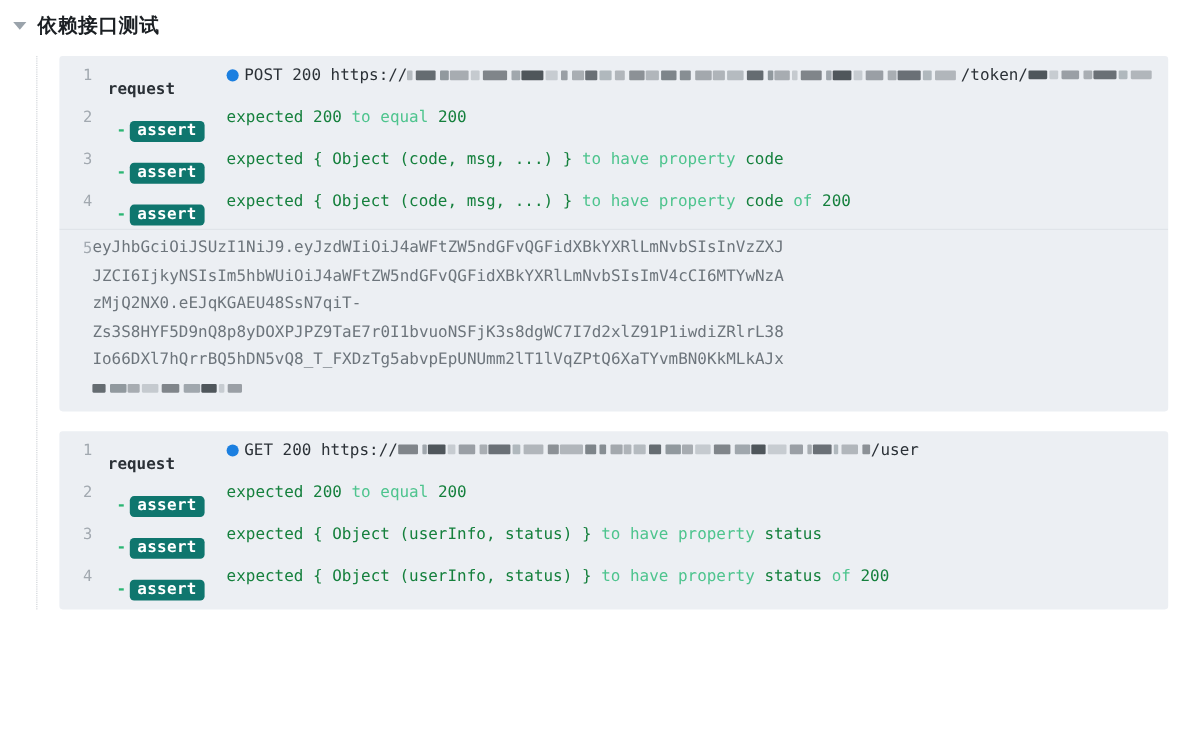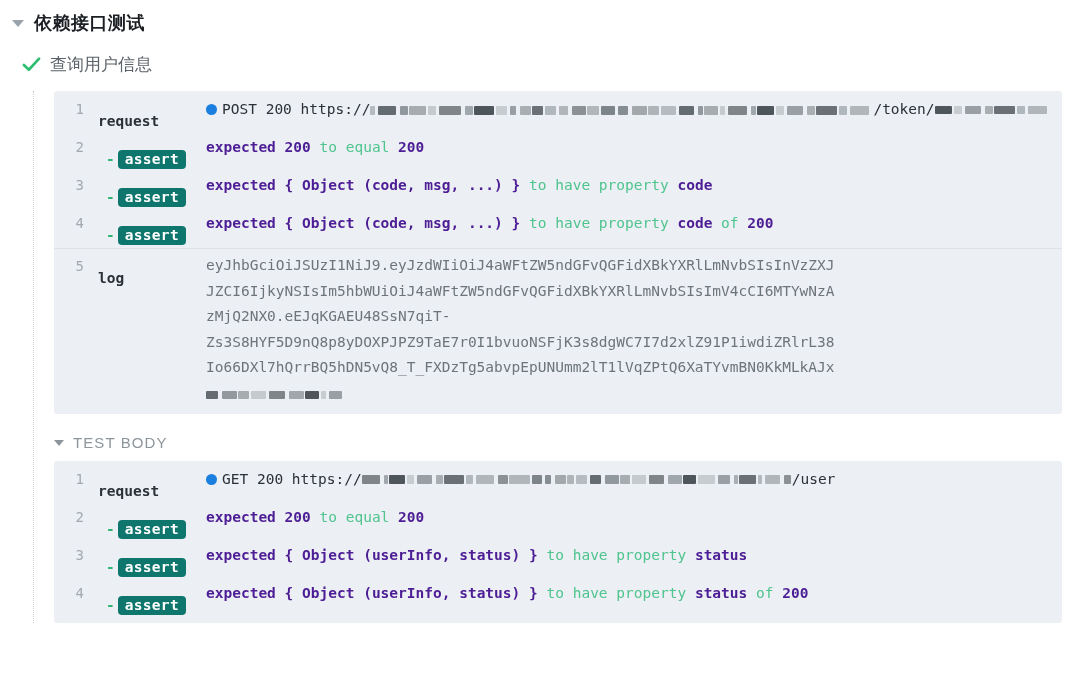--- a/index.html
+++ b/index.html
@@ -147,21 +147,21 @@
     display: inline-block;
     width: 11px; height: 11px;
     border-radius: 50%;
     background: #1b7fe0;
     margin-right: 5px;
     position: relative;
     top: 1px;
   }
   .req-text { color: #2b3137; font-weight: normal; margin-top: 36px; }
 
-  .g-bold   { color: #4c1d95; font-weight: bold; }
+  .g-bold   { color: #15803d; font-weight: normal; }
   .g-light  { color: #4ec48e; font-weight: normal; }
 
   
   .redact {
     display: inline-block;
     vertical-align: middle;
     position: relative;
     top: -1px;
     filter: blur(0.6px);
   }
@@ -185,26 +185,20 @@
 </head>
 <body>
 
 <div class="page">
 
   <div class="suite-header">
     <span class="tri-down"></span>
     <span class="suite-title">依赖接口测试</span>
   </div>
 
-  <div class="test-row">
-    <svg class="check-icon" viewBox="0 0 20 20">
-      <path d="M2 10.5 L7.2 15.5 L18 3.8" fill="none" stroke="#2dbe71" stroke-width="2.8" stroke-linecap="round" stroke-linejoin="round"></path>
-    </svg>
-    <span class="test-title">查询用户信息</span>
-  </div>
 
   <div class="hooks" id="groups">
       <div class="group">
         <div class="log-table">
           <div class="log-line first">
             <span class="ln">1</span>
             <span class="lbl">request</span>
             <div class="content"><span class="dot"></span><span class="req-text">POST 200 https://</span><span class="redact"><i style="width: 5px; height: 9px; background: rgb(154, 161, 167); opacity: 0.67; margin-right: 3px;"></i><i style="width: 18px; height: 9px; background: rgb(63, 70, 76); opacity: 0.78; margin-right: 4px;"></i><i style="width: 8px; height: 9px; background: rgb(134, 141, 147); opacity: 0.89; margin-right: 1px;"></i><i style="width: 17px; height: 9px; background: rgb(85, 92, 98); opacity: 0.45; margin-right: 2px;"></i><i style="width: 8px; height: 9px; background: rgb(166, 173, 179); opacity: 0.56; margin-right: 3px;"></i><i style="width: 22px; height: 9px; background: rgb(74, 81, 87); opacity: 0.67; margin-right: 4px;"></i><i style="width: 8px; height: 9px; background: rgb(139, 146, 152); opacity: 0.78; margin-right: 1px;"></i><i style="width: 20px; height: 9px; background: rgb(59, 66, 72); opacity: 0.89; margin-right: 2px;"></i><i style="width: 11px; height: 9px; background: rgb(155, 162, 168); opacity: 0.45; margin-right: 3px;"></i><i style="width: 6px; height: 9px; background: rgb(90, 97, 103); opacity: 0.56; margin-right: 4px;"></i><i style="width: 11px; height: 9px; background: rgb(135, 142, 148); opacity: 0.67; margin-right: 1px;"></i><i style="width: 11px; height: 9px; background: rgb(69, 76, 82); opacity: 0.78; margin-right: 2px;"></i><i style="width: 11px; height: 9px; background: rgb(169, 176, 182); opacity: 0.89; margin-right: 3px;"></i><i style="width: 9px; height: 9px; background: rgb(107, 114, 120); opacity: 0.45; margin-right: 4px;"></i><i style="width: 14px; height: 9px; background: rgb(64, 71, 77); opacity: 0.56; margin-right: 1px;"></i><i style="width: 12px; height: 9px; background: rgb(147, 154, 160); opacity: 0.67; margin-right: 2px;"></i><i style="width: 14px; height: 9px; background: rgb(95, 102, 108); opacity: 0.78; margin-right: 3px;"></i><i style="width: 10px; height: 9px; background: rgb(122, 129, 135); opacity: 0.89; margin-right: 4px;"></i><i style="width: 15px; height: 9px; background: rgb(75, 82, 88); opacity: 0.45; margin-right: 1px;"></i><i style="width: 11px; height: 9px; background: rgb(126, 133, 139); opacity: 0.56; margin-right: 2px;"></i><i style="width: 15px; height: 9px; background: rgb(154, 161, 167); opacity: 0.67; margin-right: 3px;"></i><i style="width: 15px; height: 9px; background: rgb(63, 70, 76); opacity: 0.78; margin-right: 4px;"></i><i style="width: 5px; height: 9px; background: rgb(134, 141, 147); opacity: 0.89; margin-right: 1px;"></i><i style="width: 14px; height: 9px; background: rgb(85, 92, 98); opacity: 0.45; margin-right: 2px;"></i><i style="width: 5px; height: 9px; background: rgb(166, 173, 179); opacity: 0.56; margin-right: 3px;"></i><i style="width: 19px; height: 9px; background: rgb(74, 81, 87); opacity: 0.67; margin-right: 4px;"></i><i style="width: 5px; height: 9px; background: rgb(139, 146, 152); opacity: 0.78; margin-right: 1px;"></i><i style="width: 17px; height: 9px; background: rgb(59, 66, 72); opacity: 0.89; margin-right: 2px;"></i><i style="width: 8px; height: 9px; background: rgb(155, 162, 168); opacity: 0.45; margin-right: 3px;"></i><i style="width: 16px; height: 9px; background: rgb(90, 97, 103); opacity: 0.56; margin-right: 4px;"></i><i style="width: 8px; height: 9px; background: rgb(135, 142, 148); opacity: 0.67; margin-right: 1px;"></i><i style="width: 21px; height: 9px; background: rgb(69, 76, 82); opacity: 0.78; margin-right: 2px;"></i><i style="width: 8px; height: 9px; background: rgb(169, 176, 182); opacity: 0.89; margin-right: 3px;"></i><i style="width: 19px; height: 9px; background: rgb(107, 114, 120); opacity: 0.45; margin-right: 4px;"></i></span><span class="req-text">/token/</span><span class="redact"><i style="width: 17px; height: 8px; background: rgb(59, 66, 72); opacity: 0.89; margin-right: 2px;"></i><i style="width: 8px; height: 8px; background: rgb(155, 162, 168); opacity: 0.45; margin-right: 3px;"></i><i style="width: 16px; height: 8px; background: rgb(90, 97, 103); opacity: 0.56; margin-right: 4px;"></i><i style="width: 8px; height: 8px; background: rgb(135, 142, 148); opacity: 0.67; margin-right: 1px;"></i><i style="width: 21px; height: 8px; background: rgb(69, 76, 82); opacity: 0.78; margin-right: 2px;"></i><i style="width: 8px; height: 8px; background: rgb(169, 176, 182); opacity: 0.89; margin-right: 3px;"></i><i style="width: 19px; height: 8px; background: rgb(107, 114, 120); opacity: 0.45; margin-right: 4px;"></i></span></div>
           </div>
           <div class="log-line">
@@ -217,39 +211,34 @@
             <span class="lbl assert-cell"><span class="dash">-</span><span class="badge">assert</span></span>
             <div class="content"><span class="g-bold">expected</span> <span class="g-bold">{ Object (code, msg, ...) }</span> <span class="g-light">to have property</span> <span class="g-bold">code</span></div>
           </div>
           <div class="log-line">
             <span class="ln">4</span>
             <span class="lbl assert-cell"><span class="dash">-</span><span class="badge">assert</span></span>
             <div class="content"><span class="g-bold">expected</span> <span class="g-bold">{ Object (code, msg, ...) }</span> <span class="g-light">to have property</span> <span class="g-bold">code</span> <span class="g-light">of</span> <span class="g-bold">200</span></div>
           </div>
           <div class="log-line last sep-top">
             <span class="ln">5</span>
-            <span class="lbl">log</span>
             <div class="content">
               <div class="log-body">
                 <div class="log-text">eyJhbGciOiJSUzI1NiJ9.eyJzdWIiOiJ4aWFtZW5ndGFvQGFidXBkYXRlLmNvbSIsInVzZXJ
 JZCI6IjkyNSIsIm5hbWUiOiJ4aWFtZW5ndGFvQGFidXBkYXRlLmNvbSIsImV4cCI6MTYwNzA
 zMjQ2NX0.eEJqKGAEU48SsN7qiT-
 Zs3S8HYF5D9nQ8p8yDOXPJPZ9TaE7r0I1bvuoNSFjK3s8dgWC7I7d2xlZ91P1iwdiZRlrL38
 Io66DXl7hQrrBQ5hDN5vQ8_T_FXDzTg5abvpEpUNUmm2lT1lVqZPtQ6XaTYvmBN0KkMLkAJx</div>
                 <div style="height: 22px;"><span class="redact"><i style="width: 12px; height: 8px; background: rgb(63, 70, 76); opacity: 0.78; margin-right: 4px;"></i><i style="width: 15px; height: 8px; background: rgb(134, 141, 147); opacity: 0.89; margin-right: 1px;"></i><i style="width: 11px; height: 8px; background: rgb(85, 92, 98); opacity: 0.45; margin-right: 2px;"></i><i style="width: 15px; height: 8px; background: rgb(166, 173, 179); opacity: 0.56; margin-right: 3px;"></i><i style="width: 16px; height: 8px; background: rgb(74, 81, 87); opacity: 0.67; margin-right: 4px;"></i><i style="width: 15px; height: 8px; background: rgb(139, 146, 152); opacity: 0.78; margin-right: 1px;"></i><i style="width: 14px; height: 8px; background: rgb(59, 66, 72); opacity: 0.89; margin-right: 2px;"></i><i style="width: 5px; height: 8px; background: rgb(155, 162, 168); opacity: 0.45; margin-right: 3px;"></i><i style="width: 13px; height: 8px; background: rgb(90, 97, 103); opacity: 0.56; margin-right: 4px;"></i></span></div>
               </div>
             </div>
           </div>
         </div>
       </div>
       <div class="group">
-        <div class="group-header">
-          <span class="tri-small"></span>
-          <span class="group-label">TEST BODY</span>
-        </div>
         <div class="log-table">
           <div class="log-line first">
             <span class="ln">1</span>
             <span class="lbl">request</span>
             <div class="content"><span class="dot"></span><span class="req-text">GET 200 https://</span><span class="redact"><i style="width: 18px; height: 9px; background: rgb(74, 81, 87); opacity: 0.67; margin-right: 4px;"></i><i style="width: 4px; height: 9px; background: rgb(139, 146, 152); opacity: 0.78; margin-right: 1px;"></i><i style="width: 16px; height: 9px; background: rgb(59, 66, 72); opacity: 0.89; margin-right: 2px;"></i><i style="width: 7px; height: 9px; background: rgb(155, 162, 168); opacity: 0.45; margin-right: 3px;"></i><i style="width: 15px; height: 9px; background: rgb(90, 97, 103); opacity: 0.56; margin-right: 4px;"></i><i style="width: 7px; height: 9px; background: rgb(135, 142, 148); opacity: 0.67; margin-right: 1px;"></i><i style="width: 20px; height: 9px; background: rgb(69, 76, 82); opacity: 0.78; margin-right: 2px;"></i><i style="width: 7px; height: 9px; background: rgb(169, 176, 182); opacity: 0.89; margin-right: 3px;"></i><i style="width: 18px; height: 9px; background: rgb(107, 114, 120); opacity: 0.45; margin-right: 4px;"></i><i style="width: 10px; height: 9px; background: rgb(64, 71, 77); opacity: 0.56; margin-right: 1px;"></i><i style="width: 21px; height: 9px; background: rgb(147, 154, 160); opacity: 0.67; margin-right: 2px;"></i><i style="width: 10px; height: 9px; background: rgb(95, 102, 108); opacity: 0.78; margin-right: 3px;"></i><i style="width: 6px; height: 9px; background: rgb(122, 129, 135); opacity: 0.89; margin-right: 4px;"></i><i style="width: 11px; height: 9px; background: rgb(75, 82, 88); opacity: 0.45; margin-right: 1px;"></i><i style="width: 7px; height: 9px; background: rgb(126, 133, 139); opacity: 0.56; margin-right: 2px;"></i><i style="width: 11px; height: 9px; background: rgb(154, 161, 167); opacity: 0.67; margin-right: 3px;"></i><i style="width: 11px; height: 9px; background: rgb(63, 70, 76); opacity: 0.78; margin-right: 4px;"></i><i style="width: 14px; height: 9px; background: rgb(134, 141, 147); opacity: 0.89; margin-right: 1px;"></i><i style="width: 10px; height: 9px; background: rgb(85, 92, 98); opacity: 0.45; margin-right: 2px;"></i><i style="width: 14px; height: 9px; background: rgb(166, 173, 179); opacity: 0.56; margin-right: 3px;"></i><i style="width: 15px; height: 9px; background: rgb(74, 81, 87); opacity: 0.67; margin-right: 4px;"></i><i style="width: 14px; height: 9px; background: rgb(139, 146, 152); opacity: 0.78; margin-right: 1px;"></i><i style="width: 13px; height: 9px; background: rgb(59, 66, 72); opacity: 0.89; margin-right: 2px;"></i><i style="width: 17px; height: 9px; background: rgb(155, 162, 168); opacity: 0.45; margin-right: 3px;"></i><i style="width: 12px; height: 9px; background: rgb(90, 97, 103); opacity: 0.56; margin-right: 4px;"></i><i style="width: 4px; height: 9px; background: rgb(135, 142, 148); opacity: 0.67; margin-right: 1px;"></i><i style="width: 17px; height: 9px; background: rgb(69, 76, 82); opacity: 0.78; margin-right: 2px;"></i><i style="width: 4px; height: 9px; background: rgb(169, 176, 182); opacity: 0.89; margin-right: 3px;"></i><i style="width: 15px; height: 9px; background: rgb(107, 114, 120); opacity: 0.45; margin-right: 4px;"></i><i style="width: 7px; height: 9px; background: rgb(64, 71, 77); opacity: 0.56; margin-right: 1px;"></i></span><span class="req-text">/user</span></div>
           </div>
           <div class="log-line">
             <span class="ln">2</span>
             <span class="lbl assert-cell"><span class="dash">-</span><span class="badge">assert</span></span>
             <div class="content"><span class="g-bold">expected</span> <span class="g-bold">200</span> <span class="g-light">to equal</span> <span class="g-bold">200</span></div>

